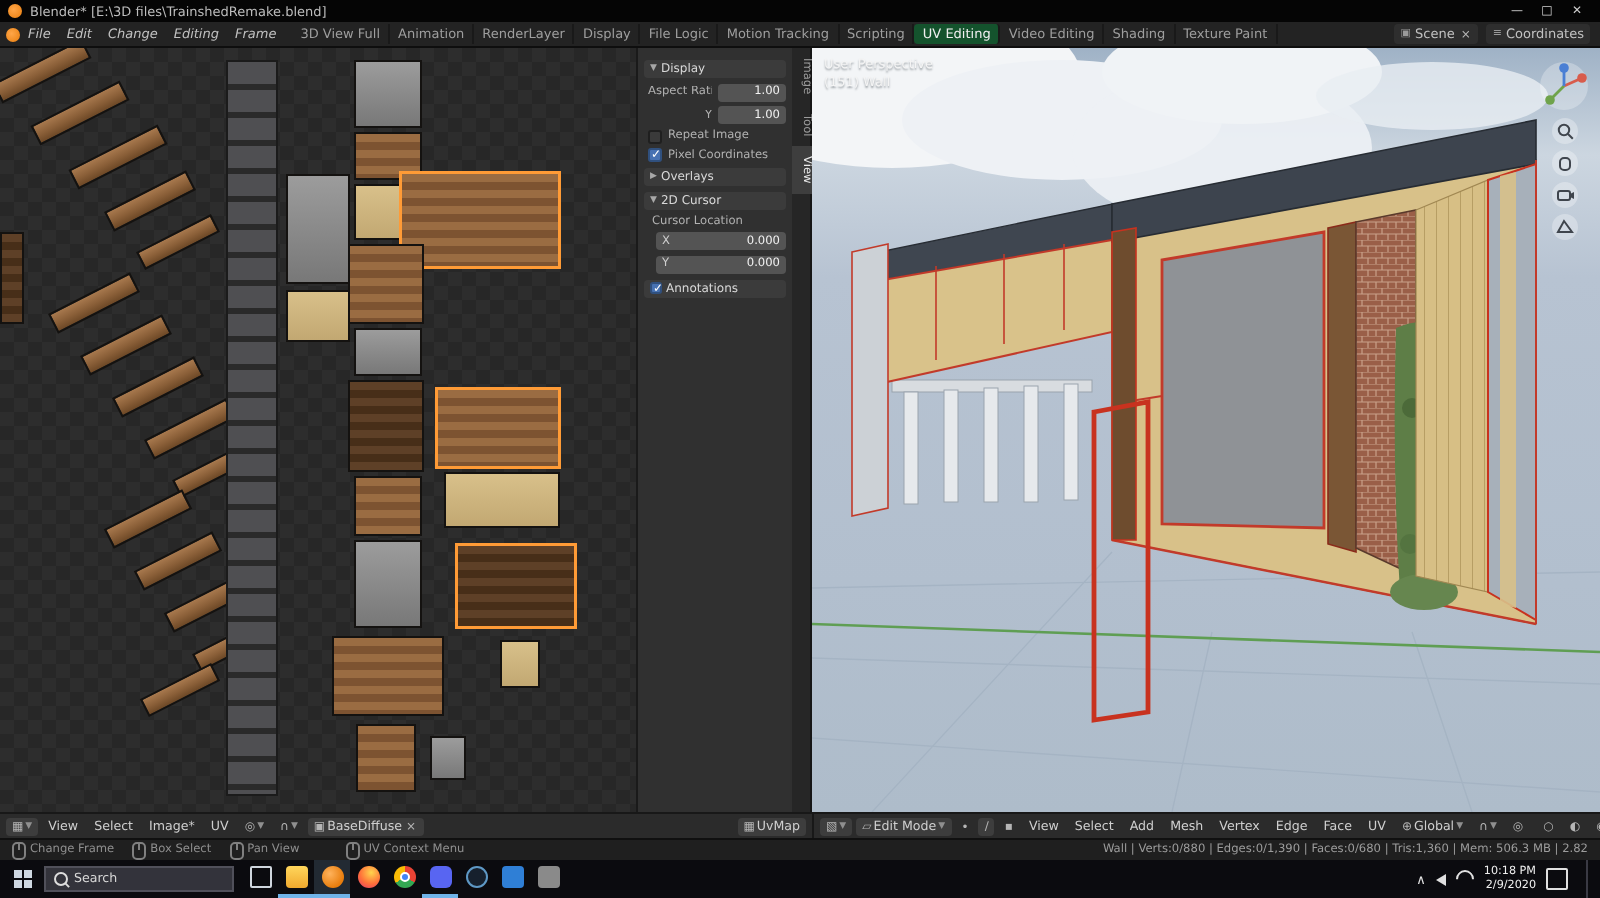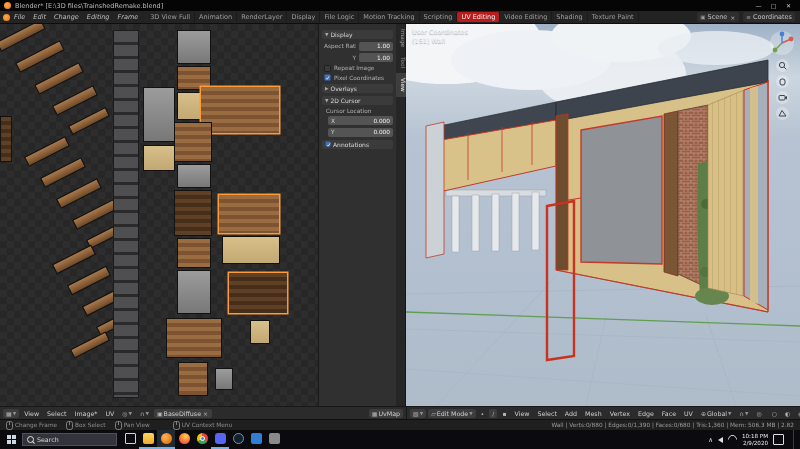--- a/index.html
+++ b/index.html
@@ -14,21 +14,21 @@
   .win-btns{margin-left:auto;display:flex;}
   .win-btn{width:15px;height:11px;display:flex;align-items:center;justify-content:center;font-size:6px;color:#cfcfcf;}
 
   
   #topbar{position:absolute;top:11px;left:0;width:800px;height:13px;background:#232323;
           display:flex;align-items:center;font-size:6.5px;color:#c1c1c1;padding:0 3px;
           box-sizing:border-box;border-bottom:1px solid #0e0e0e;}
   .menu-item{padding:0 4px;white-space:nowrap;font-style:italic;}
   .ws-tabs{display:flex;margin-left:4px;height:13px;align-items:center;}
   .ws-tab{padding:1px 4px;color:#9e9e9e;border-right:1px solid #191919;white-space:nowrap;}
-  .ws-tab.active{background:#b91c1c;color:#efefef;border-radius:2px;}
+  .ws-tab.active{background:#14532d;color:#efefef;border-radius:2px;}
   .topbar-right{margin-left:auto;display:flex;align-items:center;gap:4px;padding-right:2px;}
   .tb-widget{display:flex;align-items:center;gap:2px;background:#2e2e2e;border-radius:2px;padding:1px 3px;}
   .mini-ic{font-size:5.5px;color:#9a9a9a;}
   .chev{font-size:4.5px;color:#8f8f8f;}
 
   
   #uv-canvas{position:absolute;top:24px;left:0;width:318px;height:382px;overflow:hidden;
      background-color:#2d2d2d;
      background-image:linear-gradient(45deg,#272727 25%,transparent 25%,transparent 75%,#272727 75%),
                       linear-gradient(45deg,#272727 25%,transparent 25%,transparent 75%,#272727 75%);
@@ -339,21 +339,21 @@
       <ellipse cx="306" cy="272" rx="17" ry="9" fill="#66864f"></ellipse>
     </g>
 
     <polygon points="302,81 338,66 338,272 302,264" fill="url(#boards)" stroke="#a08752" stroke-width="0.6"></polygon>
     <polygon points="338,66 362,58 362,286 338,272" fill="#a7b0ba" stroke="#c8321f" stroke-width="1"></polygon>
     <polygon points="344,64 352,62 352,280 344,278" fill="#d8c189" opacity="0.9"></polygon>
     <line x1="362" y1="56" x2="362" y2="288" stroke="#c23a2a" stroke-width="1"></line>
   </svg>
 
   <div class="vp-overlay">
-    <div>User Coordinates</div>
+    <div>User Perspective</div>
     <div>(151) Wall</div>
   </div>
 
   <div id="gizmos">
     <svg width="26" height="26">
       <circle cx="13" cy="13" r="12" fill="rgba(255,255,255,0.28)"></circle>
       <line x1="13" y1="13" x2="22" y2="9" stroke="#d85c4c" stroke-width="1.4"></line>
       <circle cx="22" cy="9" r="2.4" fill="#d85c4c"></circle>
       <line x1="13" y1="13" x2="6" y2="20" stroke="#6fa34b" stroke-width="1.4"></line>
       <circle cx="6" cy="20" r="2.4" fill="#6fa34b"></circle>

